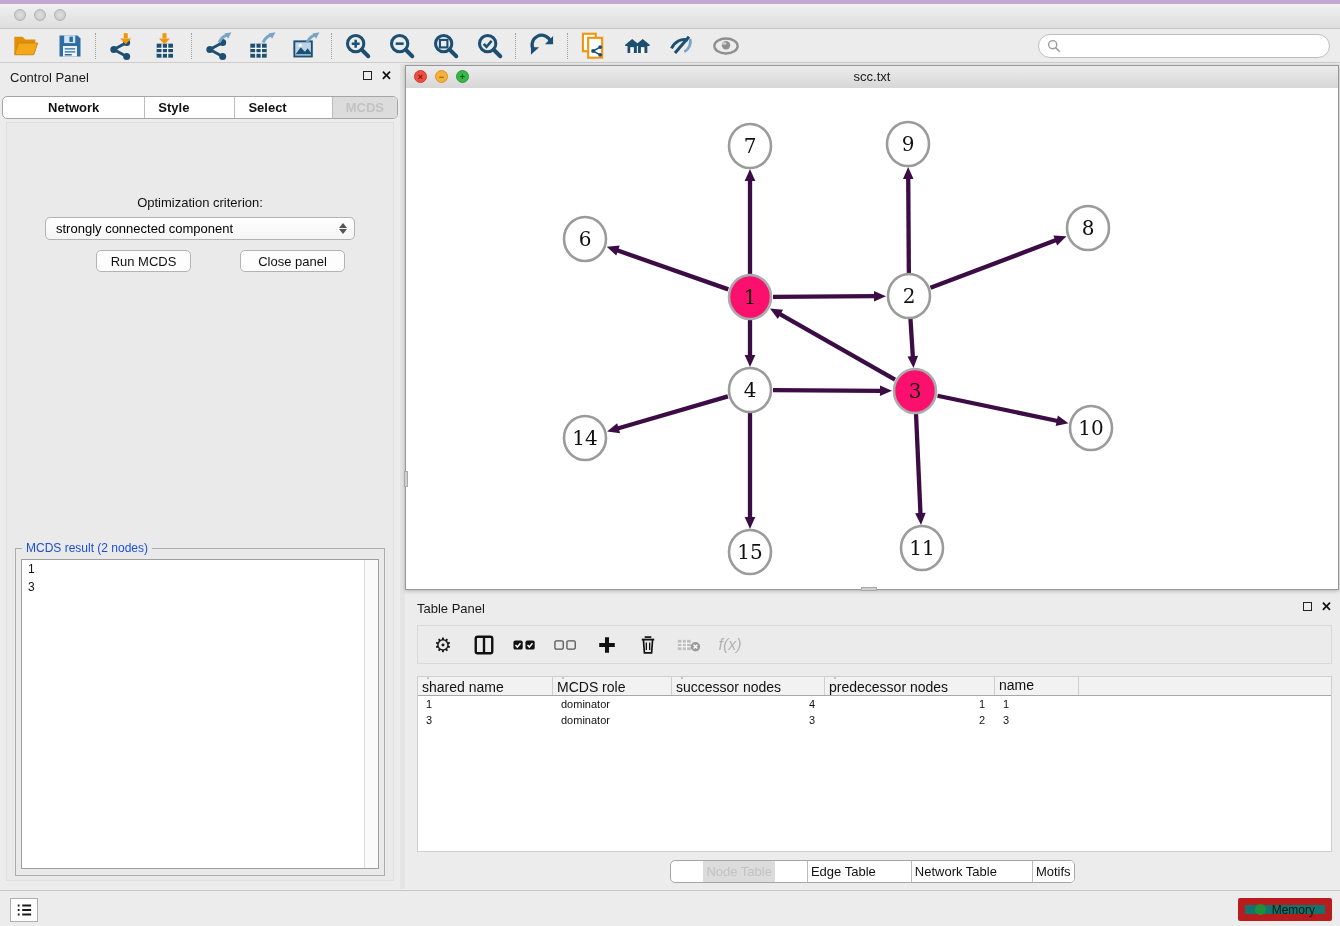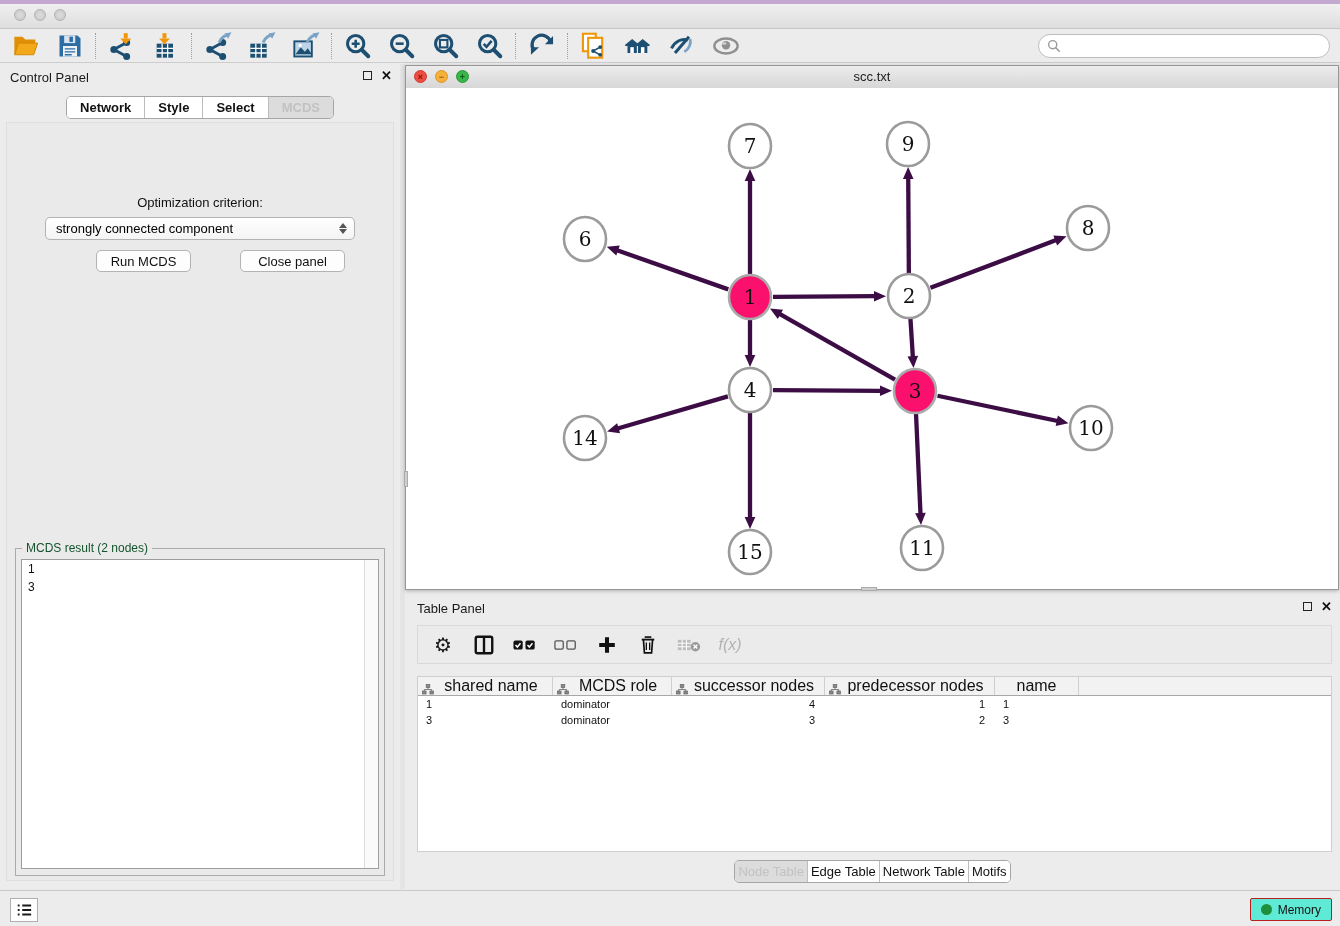--- a/index.html
+++ b/index.html
@@ -26,35 +26,35 @@
   
   .control-panel{position:absolute;left:0;top:64px;width:400px;height:825px;background:#ececec;}
   .v-split{position:absolute;left:400px;top:64px;width:5px;height:825px;background:#e4e4e4;}
   .panel-header{position:relative;height:26px;}
   .panel-title{position:absolute;left:10px;top:6px;font-size:13px;color:#1a1a1a;}
   .win-ctls{position:absolute;right:8px;top:6px;display:flex;gap:9px;align-items:center;}
   .float-box{width:9px;height:9px;border:1.6px solid #222;box-sizing:border-box;display:inline-block;}
   .close-x{font-size:13px;font-weight:bold;color:#111;line-height:11px;}
   .cp-tabs{position:absolute;left:0;right:0;top:32px;text-align:center;}
   .tabstrip{display:inline-flex;background:#fff;border:1px solid #a6a6a6;border-radius:5px;overflow:hidden;}
-  .tab{padding:3px 13px;font-size:13px;font-weight:600;color:#111;background:#fff;border-left:1px solid #bdbdbd;white-space:nowrap;}
+  .tab{padding:3px 13px;font-size:13px;font-weight:600;color:#111;background:#fff;border-left:1px solid #bdbdbd;white-space:nowrap;margin-left:32px;}
   .tab:first-child{border-left:none;}
   .tab.active{background:#dcdcdc;color:#c2c2c2;}
   .cp-body{position:absolute;left:6px;right:6px;top:58px;bottom:8px;background:#eaeaea;border:1px solid #dfdfdf;}
   .crit-label{position:absolute;left:0;right:0;top:72px;text-align:center;font-size:13px;color:#111;}
   .select{position:absolute;left:38px;top:94px;width:310px;height:23px;border:1px solid #b3b3b3;border-radius:5px;
     background:linear-gradient(#ffffff,#f4f4f4);display:flex;align-items:center;font-size:13px;padding-left:10px;box-sizing:border-box;}
   .select .stepper{margin-left:auto;margin-right:7px;display:flex;flex-direction:column;gap:1px;}
   .select .stepper i{width:0;height:0;border-left:4px solid transparent;border-right:4px solid transparent;}
   .select .stepper i.up{border-bottom:5px solid #555;}
   .select .stepper i.dn{border-top:5px solid #555;}
   .cp-btn{position:absolute;top:127px;height:22px;border:1px solid #b3b3b3;border-radius:5px;background:#fdfdfd;
     font-size:13px;color:#111;display:flex;align-items:center;justify-content:center;box-sizing:border-box;font-family:"Liberation Sans",sans-serif;}
   .mcds-result{position:absolute;left:8px;right:8px;top:425px;bottom:4px;border:1px solid #ababab;background:#eaeaea;}
-  .mcds-legend{position:absolute;left:6px;top:-8px;background:#eaeaea;padding:0 4px;font-size:12px;color:#14532d;}
+  .mcds-legend{position:absolute;left:6px;top:-8px;background:#eaeaea;padding:0 4px;font-size:12px;color:#1d4ed8;}
   .result-list{position:absolute;left:5px;right:5px;top:10px;bottom:6px;background:#fff;border:1px solid #9e9e9e;overflow:hidden;}
   .result-item{font-size:12px;color:#111;padding:1px 0 1px 6px;line-height:16px;}
   .result-scroll{position:absolute;right:0;top:0;bottom:0;width:13px;background:#fafafa;border-left:1px solid #dcdcdc;}
 
   
   .net-window{position:absolute;left:405px;top:65px;width:934px;height:525px;background:#fff;
     border:1px solid #979797;box-sizing:border-box;box-shadow:0 1px 4px rgba(0,0,0,.25);}
   .net-titlebar{position:relative;height:22px;background:linear-gradient(#ececec,#d7d7d7);border-bottom:1px solid #a9a9a9;}
   .net-titlebar .title{position:absolute;left:0;right:0;top:3px;text-align:center;font-size:13px;color:#1a1a1a;}
   .mac-lights{position:absolute;left:8px;top:4px;display:flex;gap:8px;}
@@ -69,32 +69,32 @@
 
   
   .table-panel{position:absolute;left:405px;top:595px;width:935px;height:293px;background:#ececec;}
   .tp-toolbar{position:absolute;left:12px;right:8px;top:30px;height:39px;background:#ebebeb;border:1px solid #d9d9d9;
     display:flex;align-items:center;gap:15px;padding-left:12px;box-sizing:border-box;}
   .tp-icon{display:flex;align-items:center;justify-content:center;width:26px;height:26px;}
   .gear-glyph{font-size:20px;color:#1a1a1a;line-height:20px;}
   .fx-glyph{font-family:Liberation Sans, sans-serif;font-style:italic;font-size:16px;color:#b2b2b2;}
   .table-wrap{position:absolute;left:12px;right:8px;top:81px;height:176px;background:#fff;border:1px solid #cfcfcf;box-sizing:border-box;}
   .thead{display:flex;height:18px;background:#f2f2f2;border-bottom:1px solid #a8a8a8;}
-  .th{display:flex;align-items:flex-end;font-size:16px;color:#111;border-right:1px solid #cfcfcf;box-sizing:border-box;padding:0 4px;}
+  .th{display:flex;align-items:flex-start;font-size:14px;color:#111;border-right:1px solid #cfcfcf;box-sizing:border-box;padding:0 4px;flex-direction:column;}
   .th .lbl{flex:1;text-align:center;}
   .trow{display:flex;height:16px;}
   .td{font-size:11px;color:#111;box-sizing:border-box;line-height:16px;white-space:nowrap;overflow:hidden;}
   .tp-tabs{position:absolute;left:0;right:0;bottom:5px;text-align:center;}
   .tp-tabs .tab{font-weight:400;padding:3px 3px;}
 
   
   .statusbar{position:absolute;left:0;top:890px;width:100%;height:36px;background:#ececec;border-top:1px solid #c8c8c8;box-sizing:border-box;}
   .list-btn{position:absolute;left:10px;top:7px;width:28px;height:24px;background:#fdfdfd;border:1px solid #b0b0b0;
     display:flex;align-items:center;justify-content:center;box-sizing:border-box;}
-  .memory-btn{position:absolute;right:8px;top:7px;height:23px;padding:0 10px;background:#5eead4;border:1px solid #b91c1c;
+  .memory-btn{position:absolute;right:8px;top:7px;height:23px;padding:0 10px;background:#0f766e;border:7px solid #b91c1c;
     border-radius:2px;display:flex;align-items:center;gap:6px;font-size:12px;color:#111;box-sizing:border-box;}
   .mem-dot{width:11px;height:11px;border-radius:50%;background:#1f8f3b;}
 </style>
 </head>
 <body>
 
 <div class="screen">
 
   <div class="top-accent"></div>
   <div class="titlebar">

